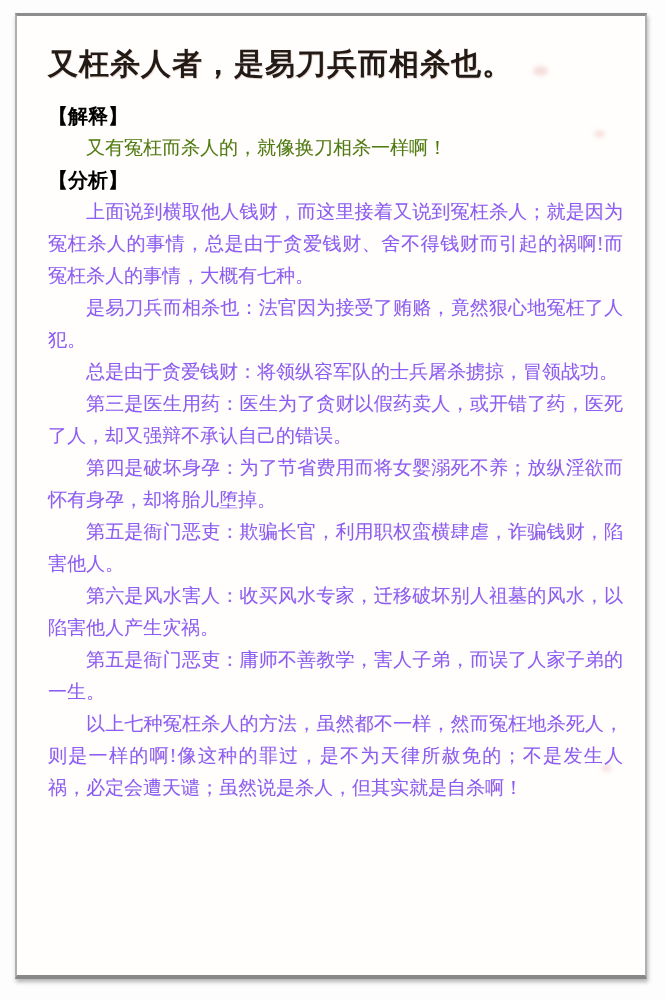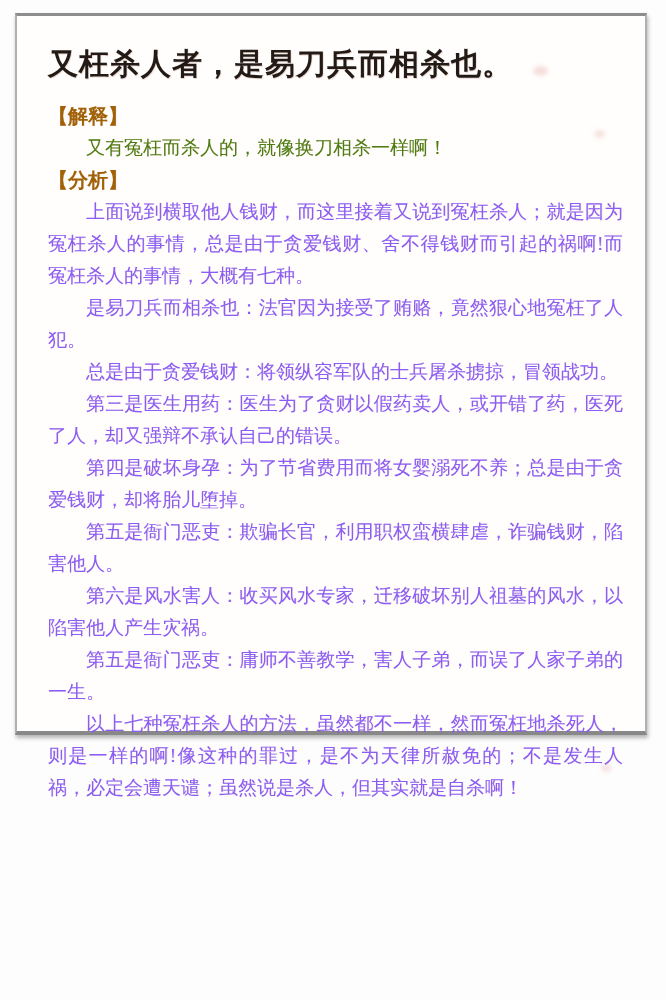--- a/index.html
+++ b/index.html
@@ -13,21 +13,21 @@
     width: 666px;
     height: 1000px;
     overflow: hidden;
     background: #fdfdfd;
   }
   .sheet {
     position: absolute;
     left: 15px;
     top: 13px;
     width: 632px;
-    height: 722px;
+    height: 966px;
     box-sizing: border-box;
     background: #fffefd;
     border: 2px solid #b0b0b0;
     border-top: 3px solid #8d8d8d;
     border-bottom: 4px solid #888888;
     box-shadow: 1px 3px 4px rgba(90, 90, 90, 0.45);
   }
   .content {
     box-sizing: border-box;
     width: 100%;
@@ -43,21 +43,21 @@
     color: #221b15;
     letter-spacing: 1px;
     text-shadow: 0.7px 0.5px 0 rgba(150, 45, 30, 0.18);
   }
   .section-header {
     margin: 0;
     font-family: "Liberation Sans", "DejaVu Sans", sans-serif;
     font-size: 20px;
     line-height: 32px;
     font-weight: bold;
-    color: #a16207;
+    color: #000000;
     text-shadow: 0.6px 0.4px 0 rgba(150, 45, 30, 0.15);
   }
   .para {
     margin: 0;
     font-size: 19px;
     line-height: 32px;
     text-indent: 2em;
     text-align: justify;
     color: #8b5cf6;
     text-shadow: 0.6px 0.4px 0 rgba(150, 45, 30, 0.15);
@@ -87,21 +87,21 @@
       <h2 class="section-header">【解释】</h2>
 
       <p class="para kai">又有冤枉而杀人的，就像换刀相杀一样啊！</p>
 
       <h2 class="section-header">【分析】</h2>
 
       <p class="para">上面说到横取他人钱财，而这里接着又说到冤枉杀人；就是因为冤枉杀人的事情，总是由于贪爱钱财、舍不得钱财而引起的祸啊!而冤枉杀人的事情，大概有七种。</p>
       <p class="para">是易刀兵而相杀也：法官因为接受了贿赂，竟然狠心地冤枉了人犯。</p>
       <p class="para">总是由于贪爱钱财：将领纵容军队的士兵屠杀掳掠，冒领战功。</p>
       <p class="para">第三是医生用药：医生为了贪财以假药卖人，或开错了药，医死了人，却又强辩不承认自己的错误。</p>
-      <p class="para">第四是破坏身孕：为了节省费用而将女婴溺死不养；总是由于贪爱钱财，却将胎儿堕掉。</p>
+      <p class="para">第四是破坏身孕：为了节省费用而将女婴溺死不养；放纵淫欲而怀有身孕，却将胎儿堕掉。</p>
       <p class="para">第五是衙门恶吏：欺骗长官，利用职权蛮横肆虐，诈骗钱财，陷害他人。</p>
       <p class="para">第六是风水害人：收买风水专家，迁移破坏别人祖墓的风水，以陷害他人产生灾祸。</p>
       <p class="para">第五是衙门恶吏：庸师不善教学，害人子弟，而误了人家子弟的一生。</p>
       <p class="para">以上七种冤枉杀人的方法，虽然都不一样，然而冤枉地杀死人，则是一样的啊!像这种的罪过，是不为天律所赦免的；不是发生人祸，必定会遭天谴；虽然说是杀人，但其实就是自杀啊！</p>
 
     </div>
 
     <div class="smudge smudge-1"></div>
     <div class="smudge smudge-2"></div>
     <div class="smudge smudge-3"></div>

